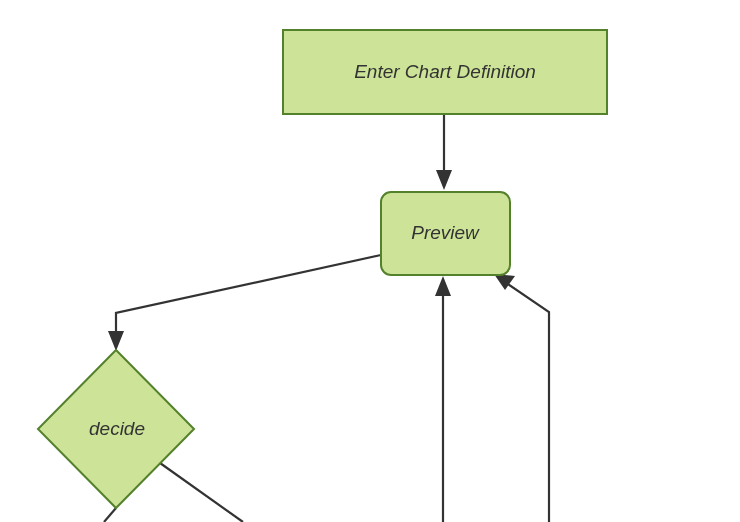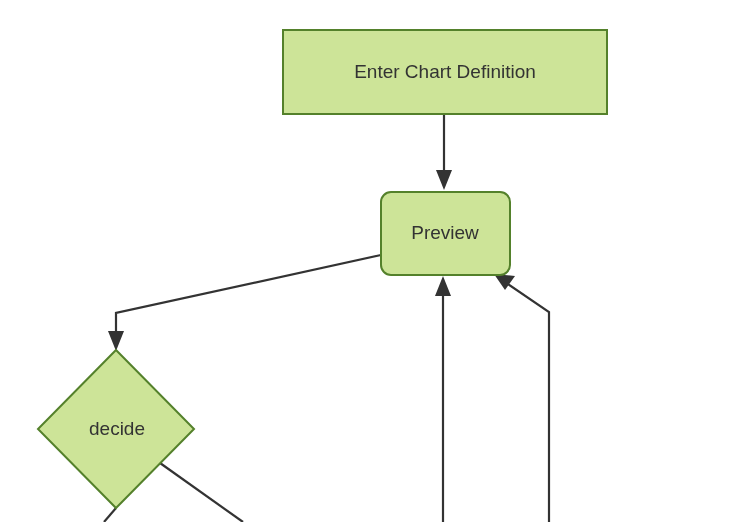--- a/index.html
+++ b/index.html
@@ -12,20 +12,21 @@
     width: 740px;
     height: 522px;
     overflow: hidden;
     font-family: "Liberation Sans", sans-serif;
   }
   #diagram-root {
     position: relative;
     width: 740px;
     height: 522px;
     background: #ffffff;
+    font-style: italic;
   }
   #flow-svg {
     position: absolute;
     top: 0;
     left: 0;
     width: 740px;
     height: 522px;
     display: block;
   }
   .node-shape {

